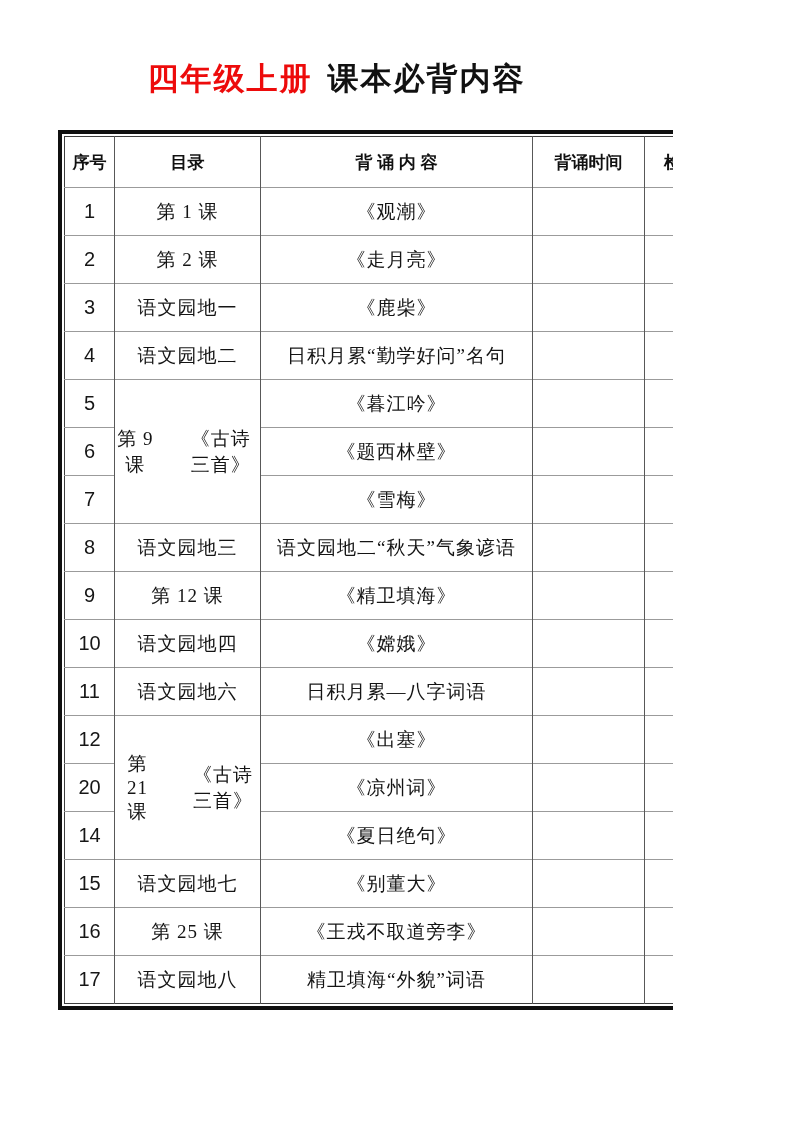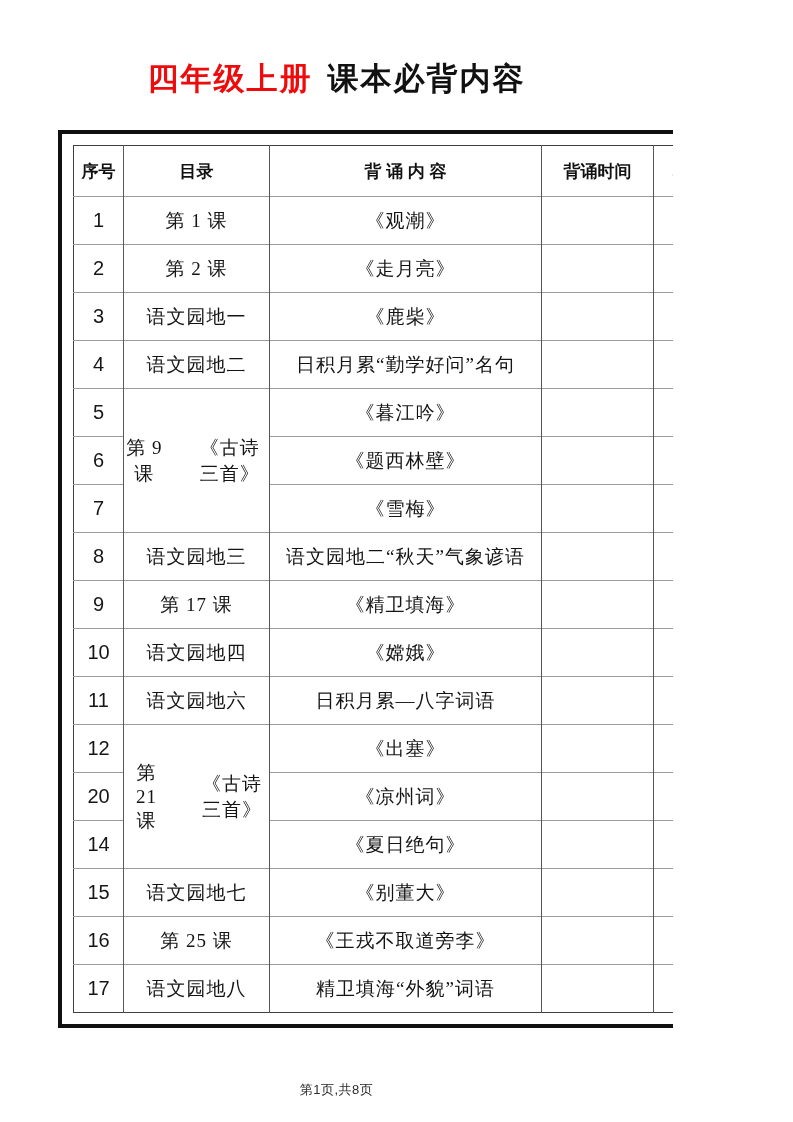--- a/index.html
+++ b/index.html
@@ -32,21 +32,21 @@
     color: #ed0b0b;
     margin-right: 15px;
   }
   .table-wrap {
     position: absolute;
     top: 130px;
     left: 58px;
     width: 682px;
     box-sizing: border-box;
     border: 4px solid #101010;
-    padding: 11px;
+    padding: 2px;
     background: #ffffff;
   }
   table.recite {
     width: 100%;
     border-collapse: collapse;
     table-layout: fixed;
     border: 1px solid #3f3f3f;
   }
   table.recite th,
   table.recite td {
@@ -179,21 +179,21 @@
         </tr>
         <tr>
           <td class="no-cell">8</td>
           <td class="cat-cell">语文园地三</td>
           <td class="content-cell">语文园地二“秋天”气象谚语</td>
           <td></td>
           <td></td>
         </tr>
         <tr>
           <td class="no-cell">9</td>
-          <td class="cat-cell">第 17 课</td>
+          <td class="cat-cell">第 12 课</td>
           <td class="content-cell">《精卫填海》</td>
           <td></td>
           <td></td>
         </tr>
         <tr>
           <td class="no-cell">10</td>
           <td class="cat-cell">语文园地四</td>
           <td class="content-cell">《嫦娥》</td>
           <td></td>
           <td></td>
@@ -247,15 +247,14 @@
           <td class="no-cell">17</td>
           <td class="cat-cell">语文园地八</td>
           <td class="content-cell">精卫填海“外貌”词语</td>
           <td></td>
           <td></td>
         </tr>
       </tbody>
     </table>
   </div>
 
-  <div class="page-footer">第1页,共8页</div>
 
 </div>
 
 </body></html>

